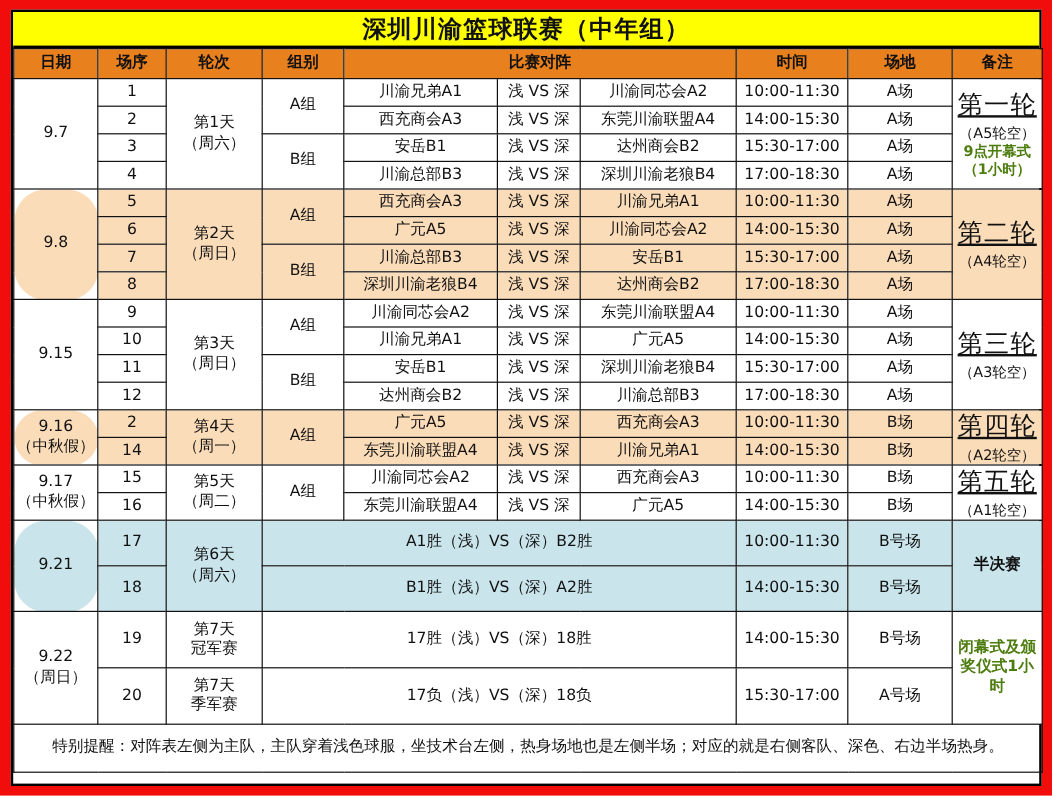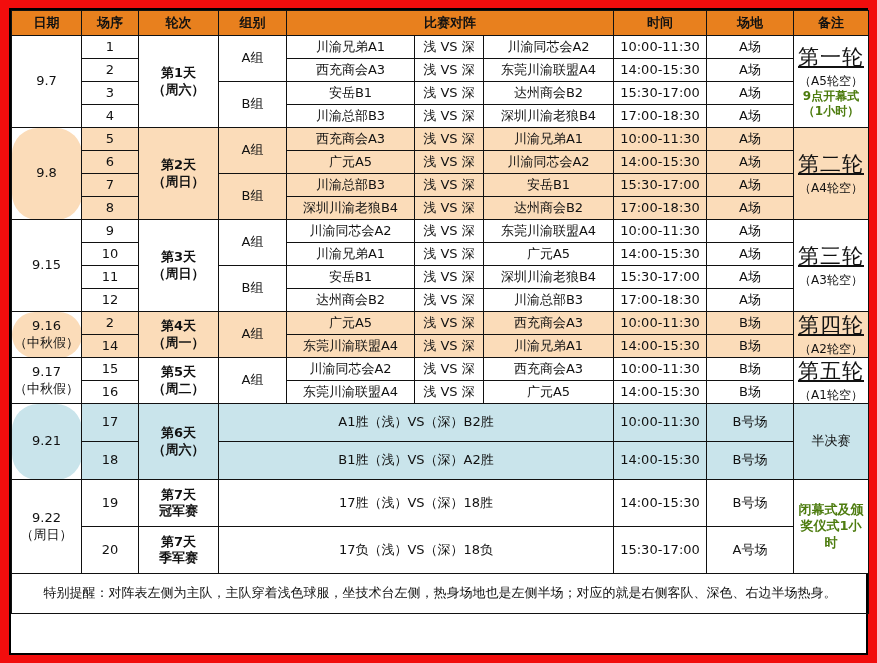--- a/index.html
+++ b/index.html
@@ -45,38 +45,39 @@
     border-bottom-width:2px;
   }
   tr.h23{height:23px;}
   tr.h38{height:38px;}
   tr.h47{height:47px;}
   tr.hfoot{height:40px;}
   tr.sec-white{background:#ffffff;}
   tr.sec-peach{background:#fbdcb9;}
   tr.sec-blue{background:#c9e4eb;}
   td.date{font-size:14px;border-radius:26px;}
-  td.round{font-size:13px;font-weight:bold;}
+  td.round{font-size:13px;}
   td.note .note-main{font-size:21px;letter-spacing:1px;text-decoration:underline;}
   td.note .note-sub{font-size:12px;margin-top:3px;text-align:center;}
   td.note .note-red{font-size:12px;font-weight:bold;color:#4d7c0f;}
-  td.note-semi{font-size:15px;font-weight:normal;}
+  td.note-semi{font-size:15px;font-weight:bold;}
   td.note-close{font-size:13px;font-weight:bold;color:#4d7c0f;line-height:1.35;}
   td.match-merged{font-size:14px;}
   td.time{font-size:13px;}
   td.footer{
     font-size:13px;font-weight:normal;
     padding:0 4px;
     letter-spacing:0;
   }
 </style>
 </head>
 <body>
 
 <div class="frame">
+  <div class="title">深圳川渝篮球联赛（中年组）</div>
 
   <table class="sched">
     <colgroup>
       <col style="width:70px">
         <col style="width:57px">
         <col style="width:80px">
         <col style="width:68px">
       <col style="width:128px">
         <col style="width:69px">
         <col style="width:130px">

